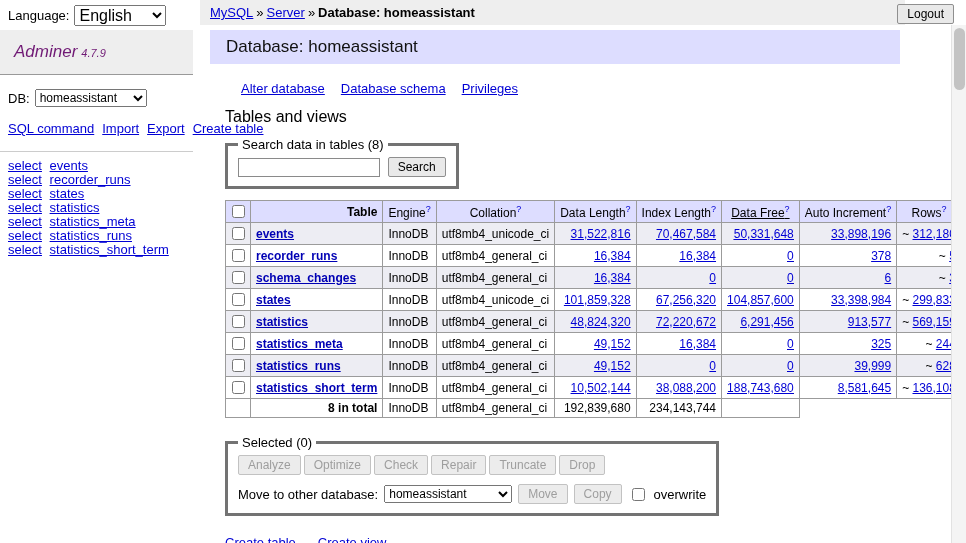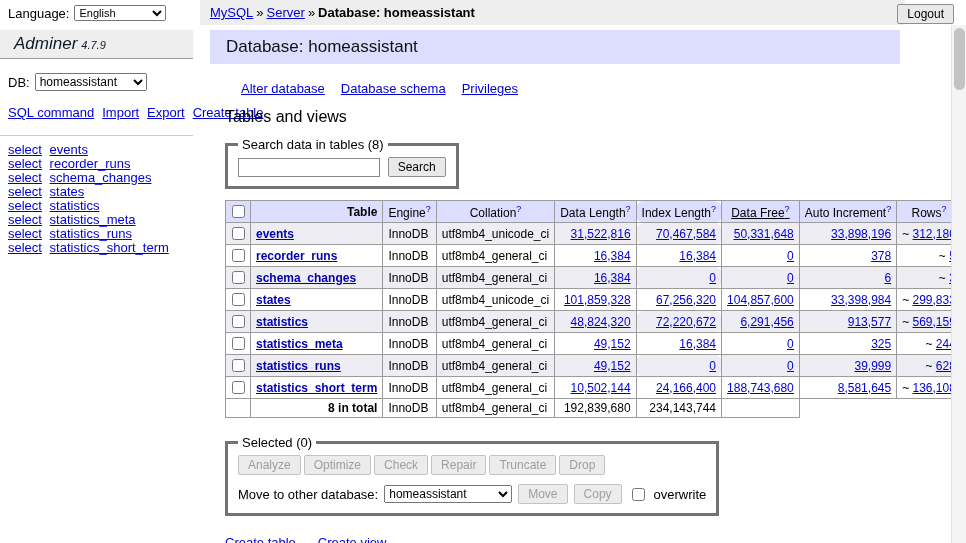--- a/index.html
+++ b/index.html
@@ -6,42 +6,42 @@
   html,body { margin:0; padding:0; }
   body {
     width:966px; height:543px; overflow:hidden; position:relative;
     background:#fff; color:#000;
     font-family:"Liberation Sans", sans-serif; font-size:13px;
   }
   a { color:#0000d4; text-decoration:underline; cursor:pointer; }
 
   
   .lang-row { position:absolute; left:8px; top:5px; display:flex; align-items:center; gap:5px; }
-  .lang-row select { font-size:11px; width:92px; }
+  .lang-row select { font-size:16px; width:92px; }
   .breadcrumb {
     position:absolute; left:200px; top:0; width:705px; height:25px;
     background:#eeeeee; line-height:25px; padding-left:10px; white-space:nowrap;
   }
   .breadcrumb b { font-weight:bold; color:#000; }
   .breadcrumb .sep { color:#000; margin:0 3px; }
   .logout-wrap { position:absolute; right:12px; top:4px; }
 
   button, .btn {
     font-family:"Liberation Sans", sans-serif; font-size:12px;
     padding:2px 9px; background:#e9e9e9; border:1px solid #8f8f8f; border-radius:2px; color:#000;
   }
   button:disabled { color:#9e9e9e; border-color:#c2c2c2; background:#ececec; }
   select { font-family:"Liberation Sans", sans-serif; font-size:12px; }
   input[type=text] { border:1px solid #8a8a8a; height:19px; font-size:12px; padding:1px 3px; }
 
   
   .sidebar { position:absolute; left:0; top:30px; width:193px; }
   .sidebar h1 {
-    margin:0; padding:4px 14px; background:#eeeeee; border-bottom:1px solid #999;
-    font-size:17px; font-weight:normal; font-style:italic; color:#0f172a;
+    margin:0; padding:12px 14px; background:#eeeeee; border-bottom:1px solid #999;
+    font-size:17px; font-weight:normal; font-style:italic; color:#701a75;
   }
   .sidebar h1 .ver { font-size:11px; margin-left:4px; }
   .db-row { margin:14px 0 0 8px; display:flex; align-items:center; gap:5px; }
   .db-row select { width:112px; }
   p.links { margin:12px 8px; line-height:1.55; width:160px; }
   p.links a { margin-right:8px; white-space:nowrap; }
   .sb-divider { border:0; border-top:1px solid #ccc; margin:10px 0 7px; }
   .sb-item { padding:0 0 0 8px; line-height:1.08; white-space:nowrap; }
   .sb-item a { margin-right:4px; }
 
@@ -64,21 +64,21 @@
   table.tables-grid { border-collapse:collapse; margin-top:11px; font-size:12px; }
   .tables-grid th, .tables-grid td { border:1px solid #9b9b9b; padding:2px 5px; height:14px; }
   .tables-grid thead th { background:#ddddff; font-weight:normal; text-align:center; white-space:nowrap; }
   .tables-grid thead th.th-table { font-weight:bold;text-align:right; }
   .tables-grid sup a { font-size:9px; text-decoration:none; }
   .tables-grid th:nth-child(1),  .tables-grid td:nth-child(1)  { width:22px; text-align:center; padding:1px 2px; }
   .tables-grid th:nth-child(2),  .tables-grid td:nth-child(2)  { width:124px; }
   .tables-grid th:nth-child(3),  .tables-grid td:nth-child(3)  { width:46px; }
   .tables-grid th:nth-child(4),  .tables-grid td:nth-child(4)  { width:98px; }
   .tables-grid th:nth-child(5),  .tables-grid td:nth-child(5)  { width:72px; }
-  .tables-grid th:nth-child(6),  .tables-grid td:nth-child(6)  { width:76px;border-radius:8px; }
+  .tables-grid th:nth-child(6),  .tables-grid td:nth-child(6)  { width:76px; }
   .tables-grid th:nth-child(7),  .tables-grid td:nth-child(7)  { width:62px;text-decoration:underline; }
   .tables-grid th:nth-child(8),  .tables-grid td:nth-child(8)  { width:82px; }
   .tables-grid th:nth-child(9),  .tables-grid td:nth-child(9)  { width:56px; }
   .tables-grid th:nth-child(10), .tables-grid td:nth-child(10) { width:54px; }
   .tables-grid td:nth-child(n+5):nth-child(-n+9) { text-align:right; white-space:nowrap; }
   .tables-grid tr.odd td { background:#ededf3; }
   .tables-grid a.tbl { font-weight:bold; color:#0000b4; }
   .tables-grid tr.total td { background:#fff; }
   .tables-grid tr.total .lbl { font-weight:bold;text-align:right; }
 
@@ -120,21 +120,20 @@
     <span>DB:</span>
     <select>
       <option>homeassistant</option>
     </select>
   </div>
   <p class="links" id="sidebar-links"><a href="#">SQL command</a><a href="#">Import</a><a href="#">Export</a><a href="#">Create table</a></p>
   <hr class="sb-divider">
   <div id="sidebar-tables">
       <div class="sb-item"><a href="#">select</a> <a href="#">events</a></div>
       <div class="sb-item"><a href="#">select</a> <a href="#">recorder_runs</a></div>
-      <div class="sb-item"><a href="#">select</a> <a href="#">schema_changes</a></div>
       <div class="sb-item"><a href="#">select</a> <a href="#">states</a></div>
       <div class="sb-item"><a href="#">select</a> <a href="#">statistics</a></div>
       <div class="sb-item"><a href="#">select</a> <a href="#">statistics_meta</a></div>
       <div class="sb-item"><a href="#">select</a> <a href="#">statistics_runs</a></div>
       <div class="sb-item"><a href="#">select</a> <a href="#">statistics_short_term</a></div>
     </div>
 </div>
 
 <div class="main">
   <h2>Database: homeassistant</h2>
@@ -249,21 +248,21 @@
             <td><a href="#">39,999</a></td>
             <td>~ <a href="#">628</a></td>
             <td></td>
           </tr>
           <tr>
             <td><input type="checkbox" style=""></td>
             <td><a class="tbl" href="#">statistics_short_term</a></td>
             <td>InnoDB</td>
             <td>utf8mb4_general_ci</td>
             <td><a href="#">10,502,144</a></td>
-            <td><a href="#">24,166,400</a></td>
+            <td><a href="#">38,088,200</a></td>
             <td><a href="#">188,743,680</a></td>
             <td><a href="#">8,581,645</a></td>
             <td>~ <a href="#">136,108</a></td>
             <td></td>
           </tr>
           <tr class="total">
             <td></td>
             <td class="lbl">8 in total</td>
             <td>InnoDB</td>
             <td>utf8mb4_general_ci</td>

